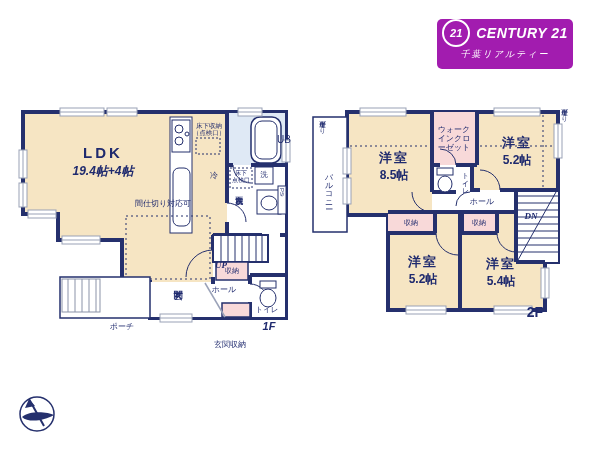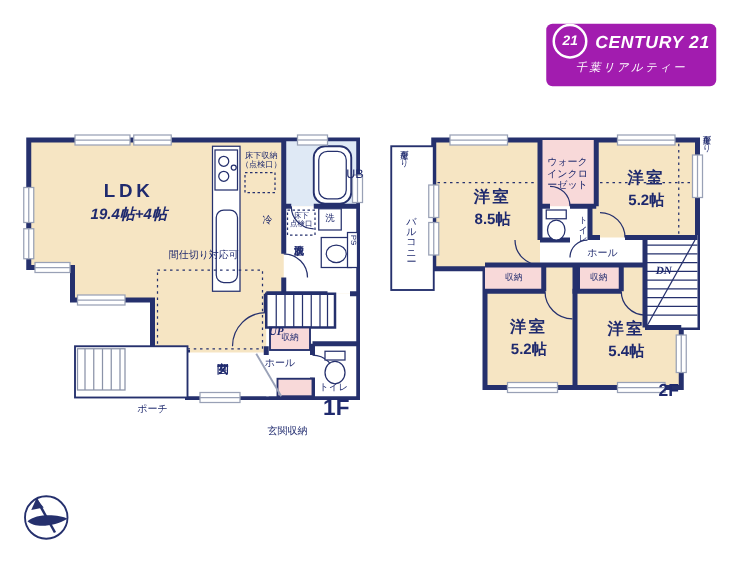--- a/index.html
+++ b/index.html
@@ -248,21 +248,21 @@
   <span class="lbl v" style="left:234px;top:190px;font-size:8px;">洗面脱衣室</span>
   <span class="lbl v" style="left:278px;top:188px;font-size:6px;">P・S</span>
   <span class="lbl" style="left:163px;top:204px;font-size:8px;">間仕切り対応可</span>
   <span class="lbl serif" style="left:221px;top:249px;font-size:9px;">UP</span>
   <span class="lbl" style="left:232px;top:271px;font-size:7px;">収納</span>
   <span class="lbl v" style="left:173px;top:283px;font-size:9px;font-weight:bold;">玄関</span>
   <span class="lbl" style="left:224px;top:290px;font-size:8px;">ホール</span>
   <span class="lbl" style="left:267px;top:310px;font-size:7.5px;">トイレ</span>
   <span class="lbl" style="left:122px;top:310px;font-size:8px;margin-top:17px;">ポーチ</span>
   <span class="lbl" style="left:230px;top:345px;font-size:8px;">玄関収納</span>
-  <span class="lbl" style="left:269px;top:326px;font-size:18px;font-weight:bold;">1F</span>
+  <span class="lbl" style="left:269px;top:326px;font-size:11px;font-weight:bold;font-style:italic;">1F</span>
 
   <span class="lbl" style="left:394px;top:158px;font-size:13px;font-weight:bold;letter-spacing:2px;">洋室</span>
   <span class="lbl" style="left:394px;top:176px;font-size:12px;font-weight:bold;">8.5帖</span>
   <span class="lbl wrap" style="left:454px;top:139px;font-size:8px;width:36px;">ウォークインクローゼット</span>
   <span class="lbl" style="left:517px;top:143px;font-size:13px;font-weight:bold;letter-spacing:2px;">洋室</span>
   <span class="lbl" style="left:517px;top:161px;font-size:12px;font-weight:bold;">5.2帖</span>
   <span class="lbl v" style="left:461px;top:167px;font-size:7px;">トイレ</span>
   <span class="lbl" style="left:482px;top:202px;font-size:8px;">ホール</span>
   <span class="lbl serif" style="left:531px;top:200px;font-size:9px;">DN</span>
   <span class="lbl" style="left:411px;top:223px;font-size:7px;">収納</span>

